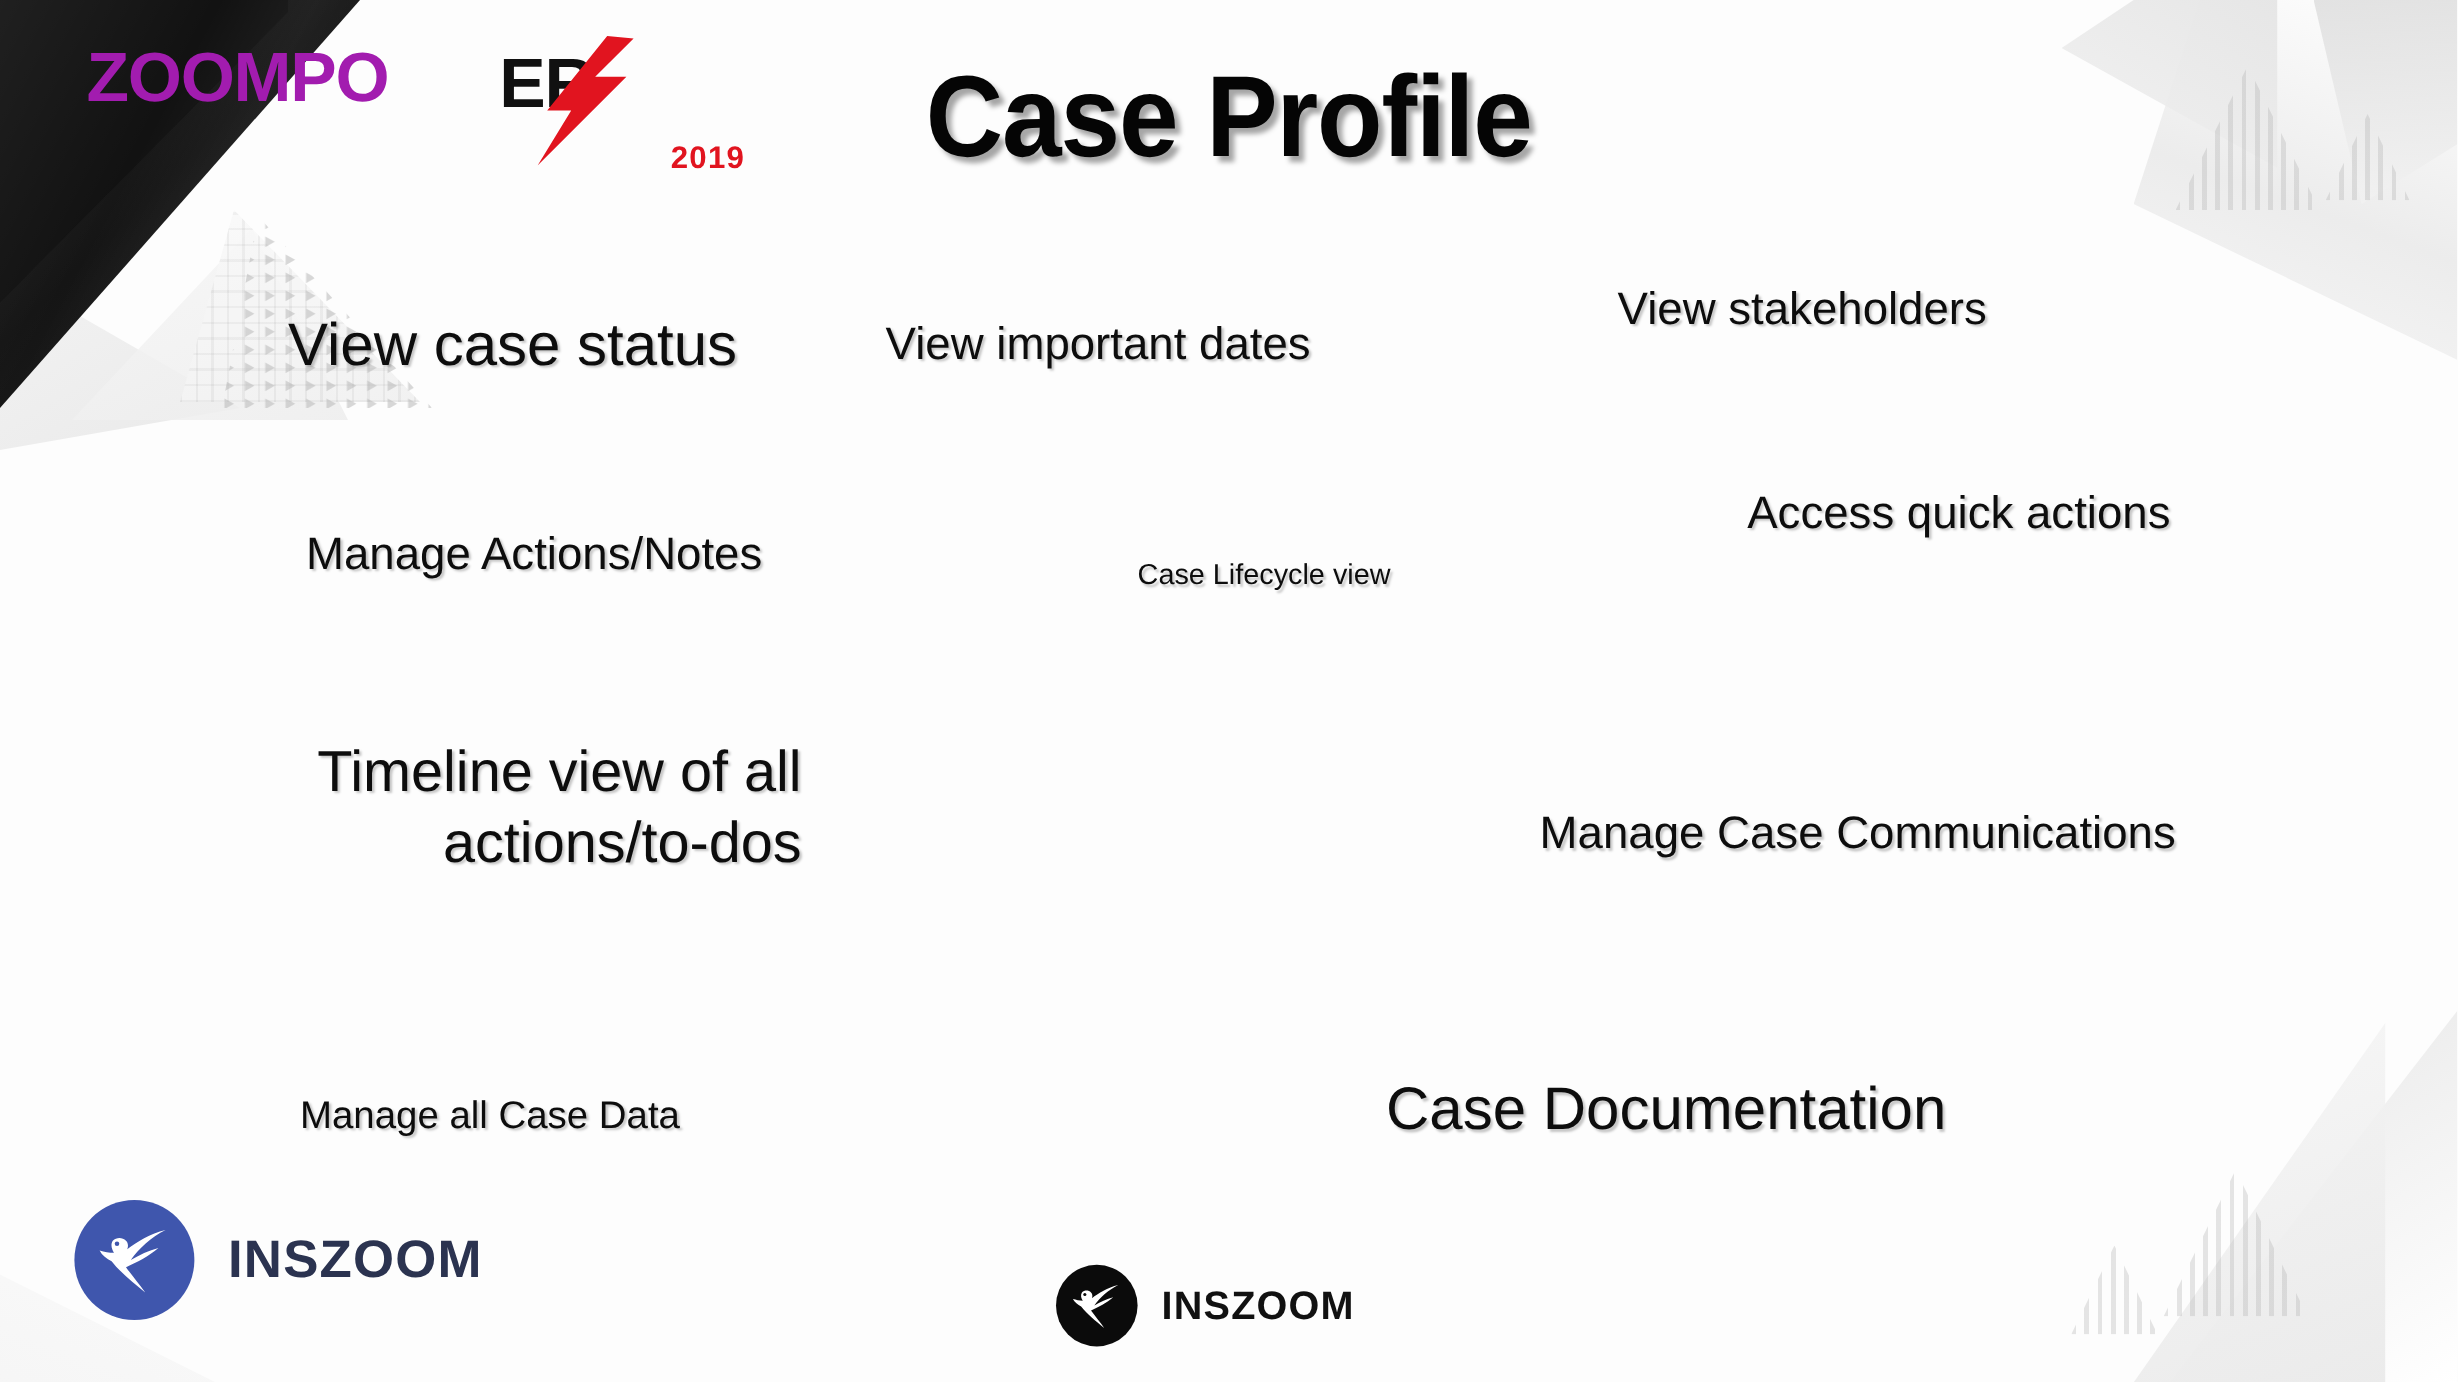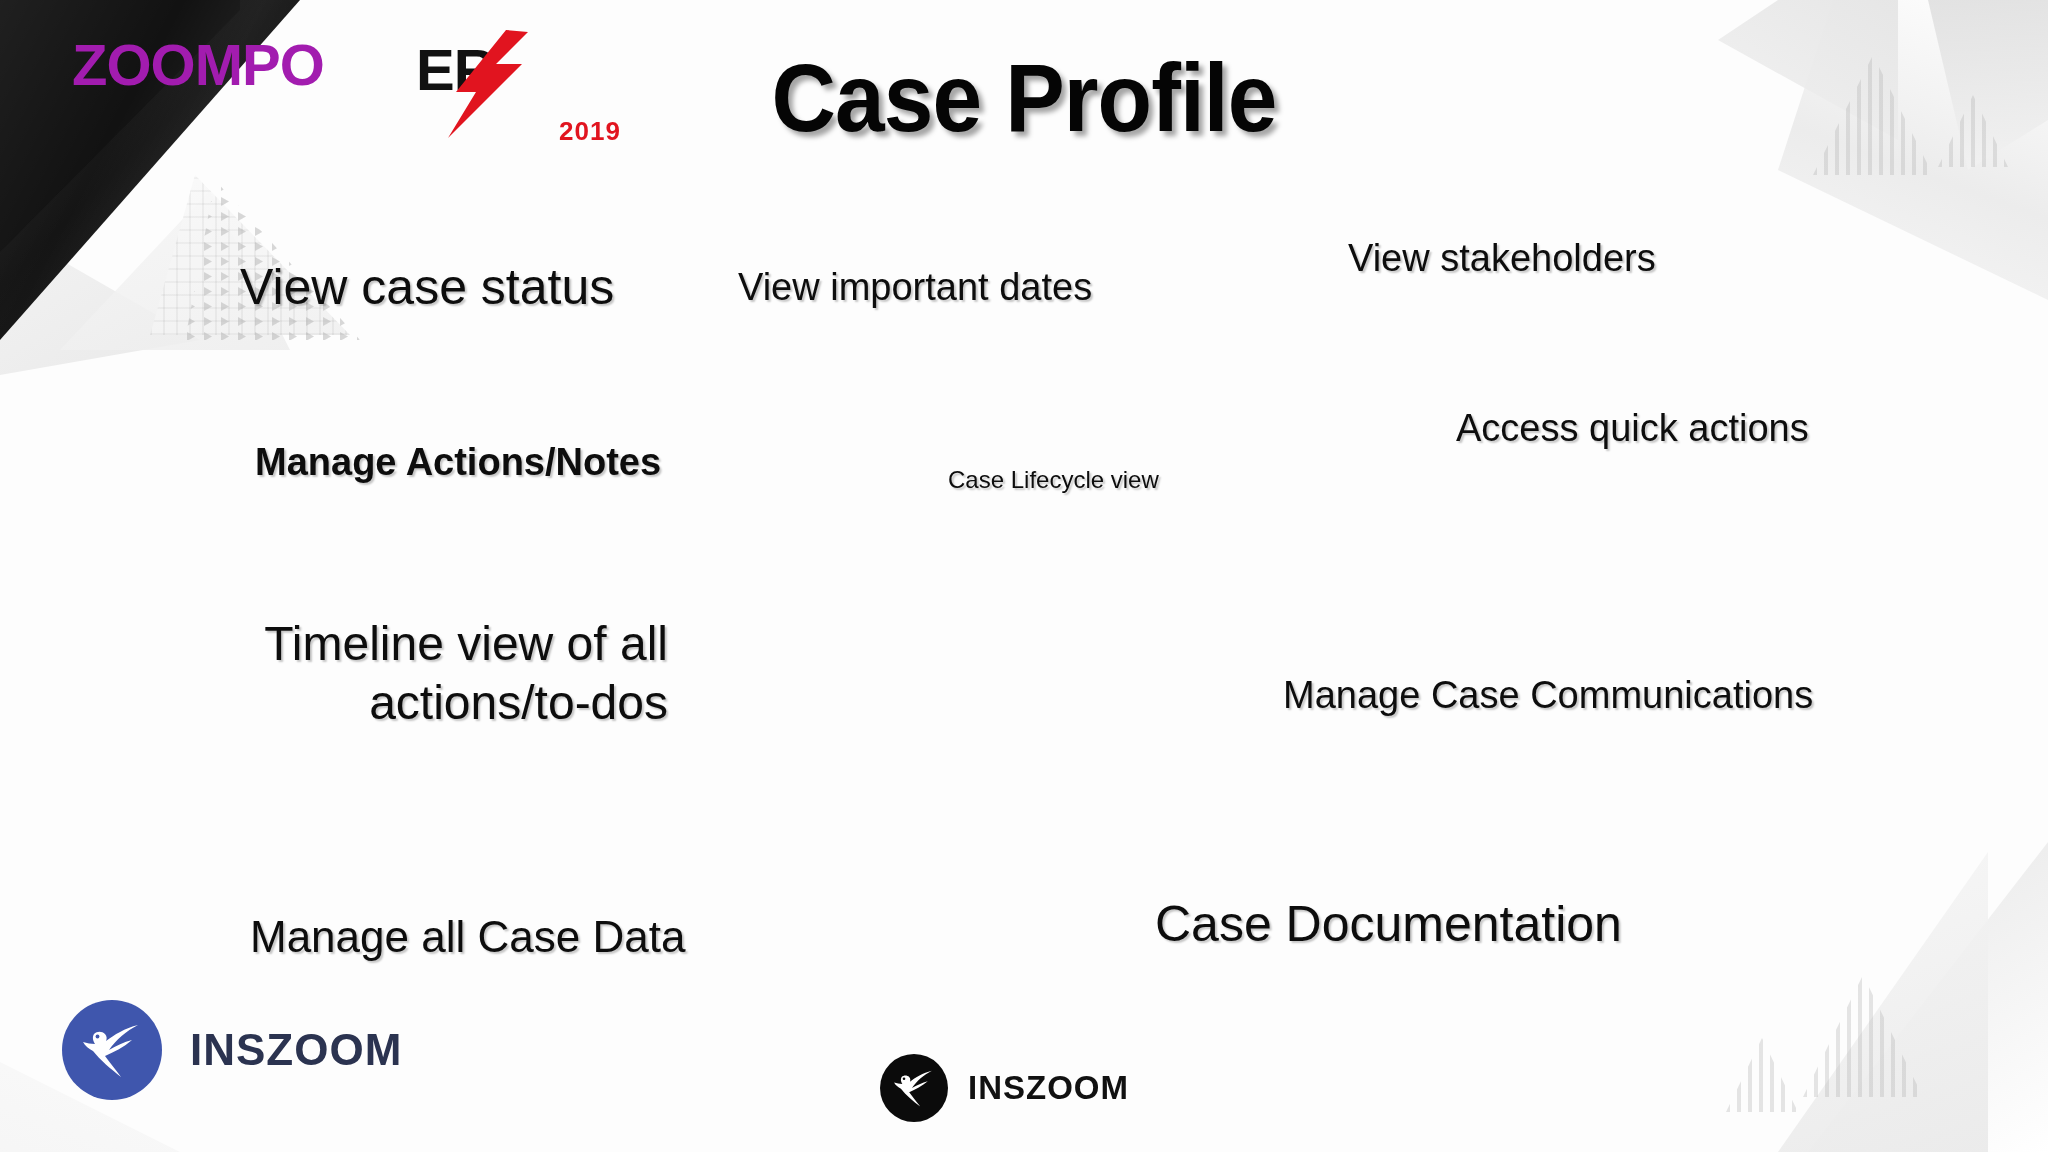--- a/index.html
+++ b/index.html
@@ -227,27 +227,27 @@
     </svg>
     <span class="zp-year" style="color: rgb(225, 20, 31);">2019</span>
   </div>
 
   <h1 class="slide-title">Case Profile</h1>
 
   <div id="callouts-host">
       <div class="callout" style="left: 240px; top: 257px; font-size: 50px; text-align: left;">View case status</div>
       <div class="callout" style="left: 738px; top: 228px; font-size: 38px; text-align: left; margin-top: 36px;">View important dates</div>
       <div class="callout" style="left: 1348px; top: 235px; font-size: 38px; text-align: left;">View stakeholders</div>
-      <div class="callout" style="left: 255px; top: 439px; font-size: 38px; text-align: left; font-weight: bold;">Manage Actions/Notes</div>
+      <div class="callout" style="left: 255px; top: 439px; font-size: 38px; text-align: left;">Manage Actions/Notes</div>
       <div class="callout" style="left: 948px; top: 465px; font-size: 24px; text-align: left;">Case Lifecycle view</div>
       <div class="callout" style="left: 1456px; top: 405px; font-size: 38px; text-align: center;">Access quick actions</div>
       <div class="callout" style="left: 236px; top: 615px; font-size: 48px; text-align: right; width: 432px;">Timeline view of all
 actions/to-dos</div>
       <div class="callout" style="left: 1283px; top: 672px; font-size: 38px; text-align: left;">Manage Case Communications</div>
-      <div class="callout" style="left: 250px; top: 910px; font-size: 44px; text-align: left;">Manage all Case Data</div>
+      <div class="callout" style="left: 250px; top: 910px; font-size: 32px; text-align: left;">Manage all Case Data</div>
       <div class="callout" style="left: 1155px; top: 894px; font-size: 50px; text-align: left;">Case Documentation</div>
     </div>
 
   <div class="inszoom-logo inszoom-primary">
     <span class="iz-circle" style="background: rgb(63, 86, 173);">
       <svg width="64" height="58" viewBox="0 0 64 58">
         <path d="M58 4 C46 10 36 19 29 29 C36 25 44 21 52 19 C44 26 34 31 25 35
                  C30 42 36 49 41 56 C31 48 20 39 13 30 C9 28 5 25 3 21
                  C7 22 11 23 15 23 C13 20 12 16 14 13 C17 10 22 10 25 13
                  C27 15 27 18 26 20 C34 14 45 7 58 4 Z" fill="#ffffff"></path>

